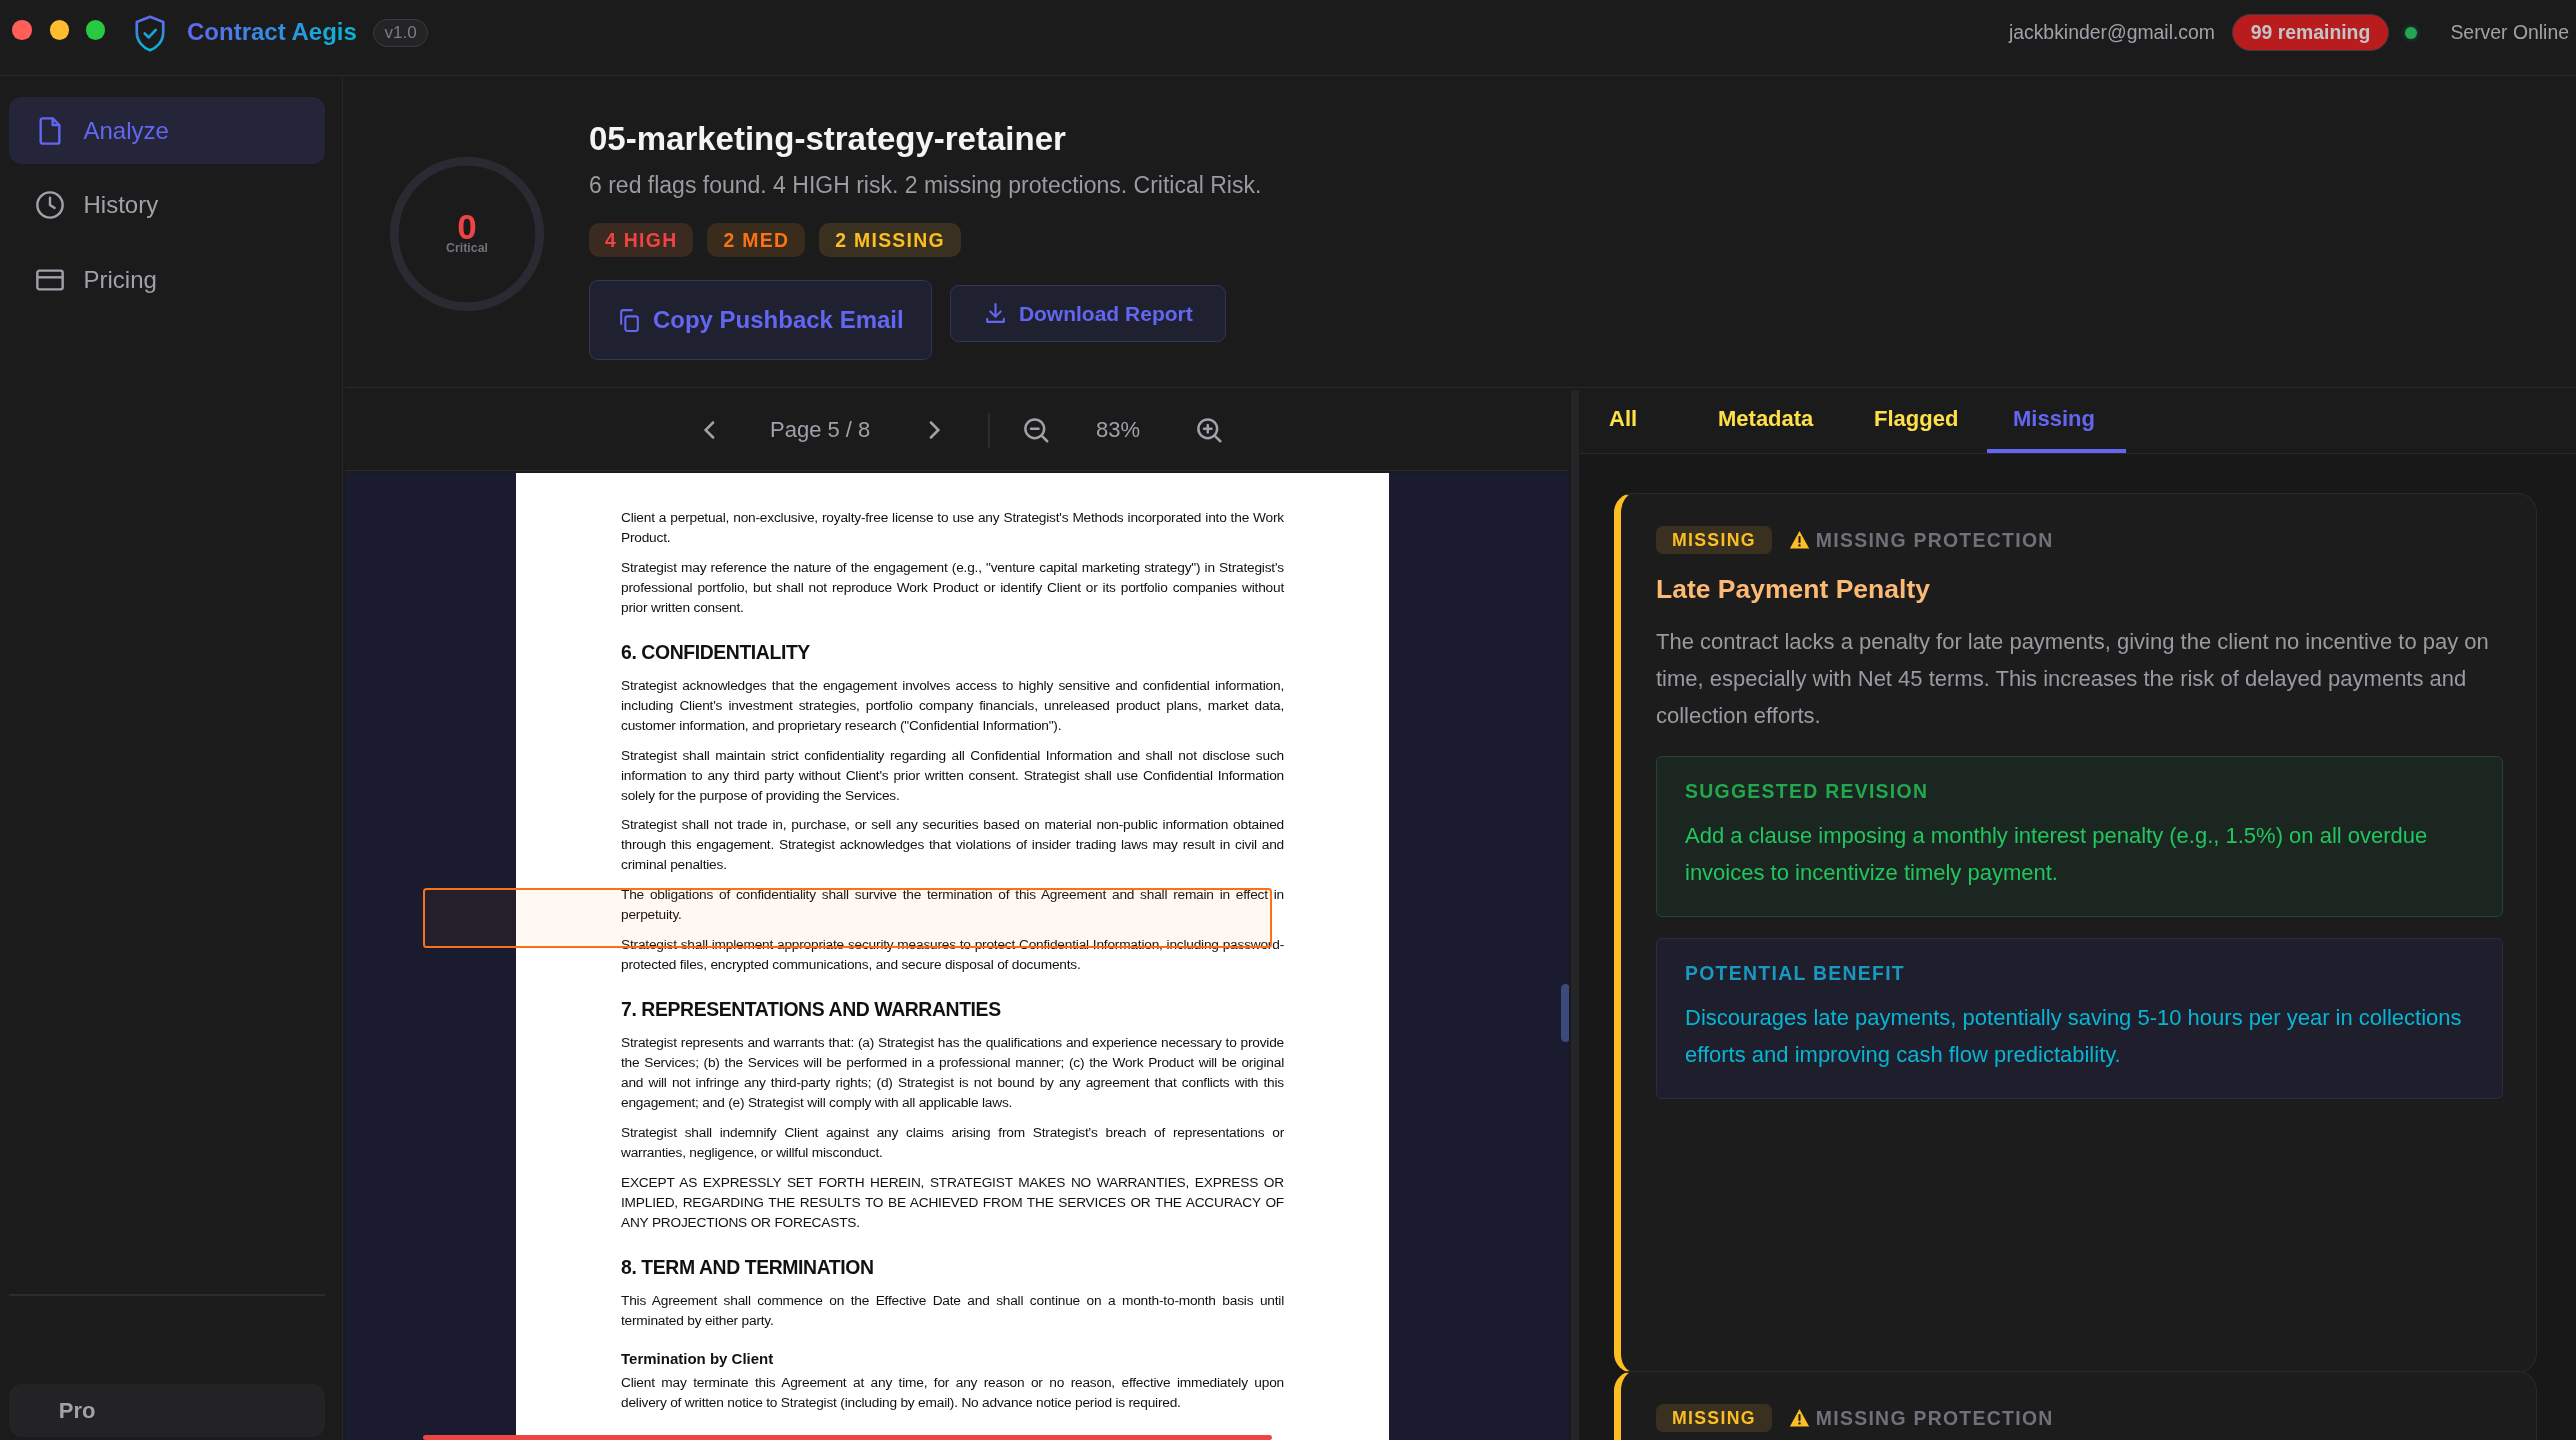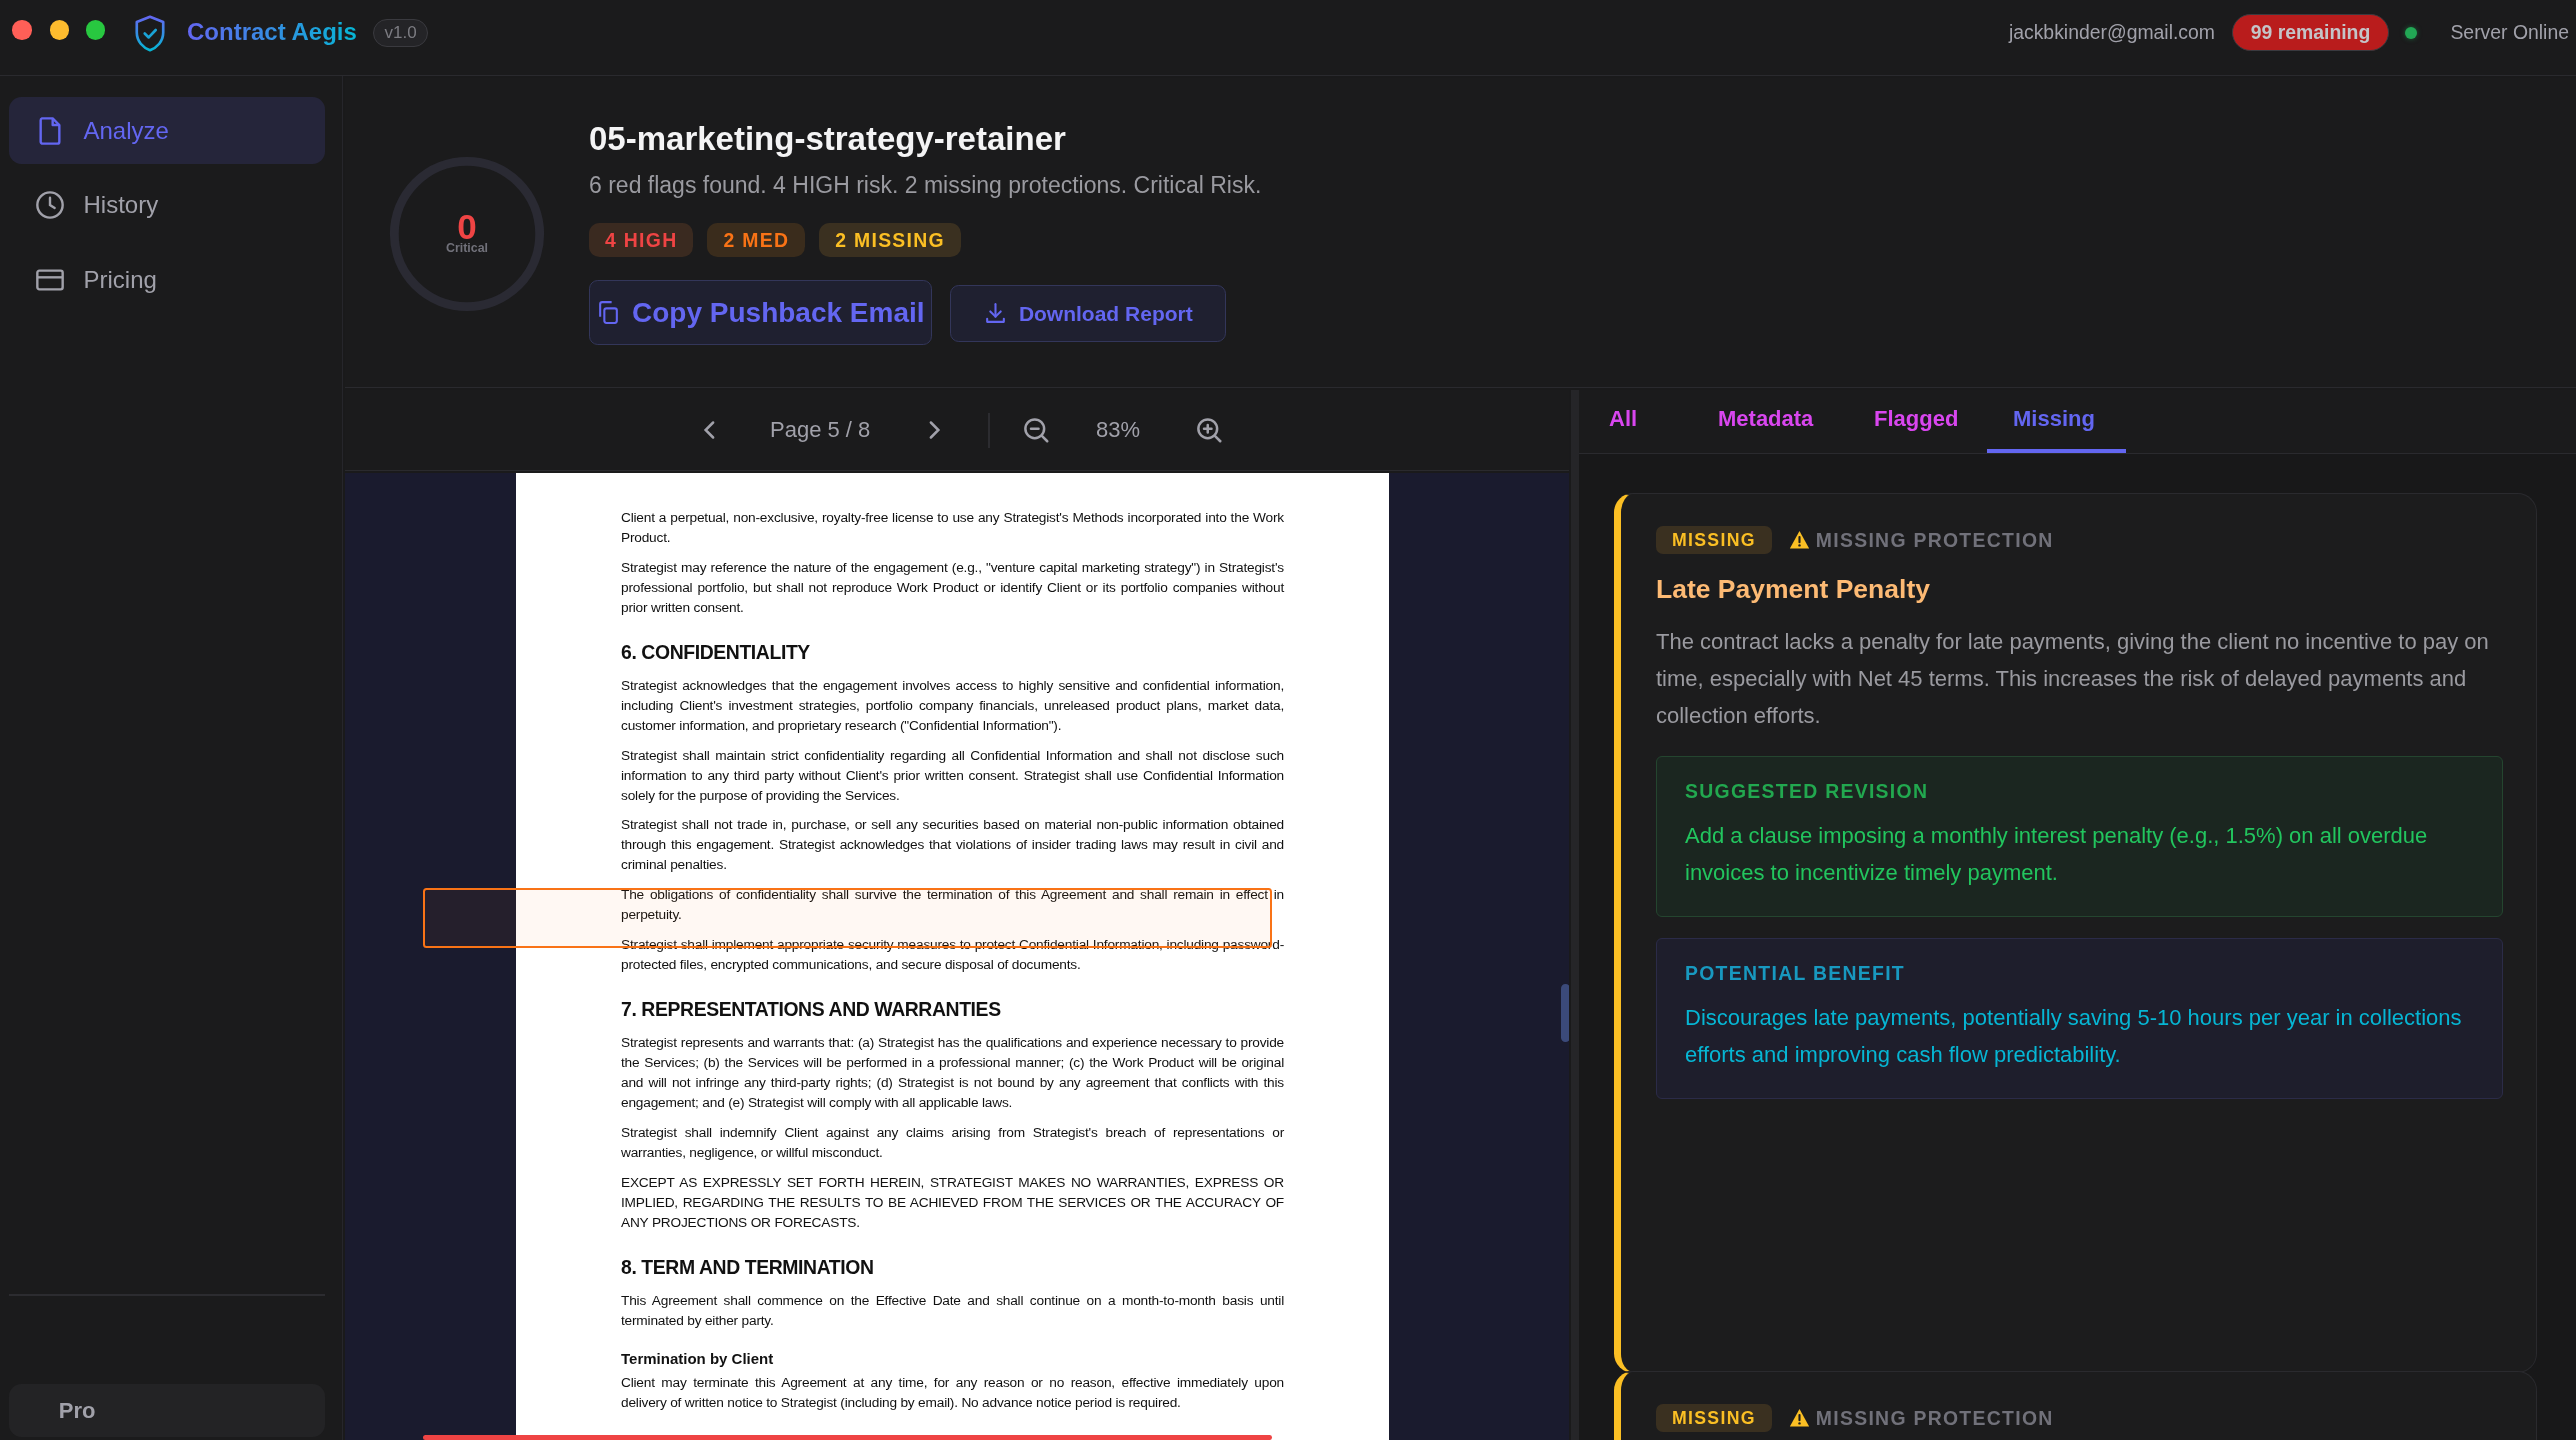--- a/index.html
+++ b/index.html
@@ -35,21 +35,21 @@
   .score-ring { position: absolute; left: 44px; top: 78px; width: 156px; height: 156px; }
   .score-num { position: absolute; left: 44px; top: 131px; width: 156px; text-align: center; font-size: 35px; font-weight: 700; color: #ef4444; line-height: 35px; }
   .score-label { position: absolute; left: 44px; top: 163px; width: 156px; text-align: center; font-size: 12.4px; color: #71717a; font-weight: 700; }
   .doc-title { position: absolute; left: 244px; top: 42px; font-size: 33px; font-weight: 700; color: #f4f4f5; }
   .doc-summary { position: absolute; left: 244px; top: 94px; font-size: 23px; color: #9a9aa0; }
   .badges { position: absolute; left: 244px; top: 145px; display: flex; gap: 14px; align-items: center; }
   .badge { height: 34px; padding: 0 16px; border-radius: 10.6px; font-size: 19.4px; font-weight: 700; letter-spacing: 1.3px; line-height: 34px; }
   .badge-high { background: #3a2a20; color: #ef4444; }
   .badge-med { background: #3a2c1c; color: #f97316; }
   .badge-missing { background: #3a3020; color: #fbbf24; }
-  .btn { position: absolute; height: 65px; border-radius: 8.8px; display: flex; align-items: center; justify-content: center; font-size: 28px; font-weight: 700; color: #6366f1; background: #1f2030; border: 1.8px solid #33365a; }
+  .btn { position: absolute; height: 80px; border-radius: 8.8px; display: flex; align-items: center; justify-content: center; font-size: 24px; font-weight: 700; color: #6366f1; background: #1f2030; border: 1.8px solid #33365a; }
   .btn svg { width: 25px; height: 25px; margin-right: 10.6px; }
   .btn-copy { left: 244px; top: 202px; width: 343px; }
   .btn-download { left: 605px; top: 207px; width: 276px; height: 57px; font-size: 21px; }
 
   
   .pdf-toolbar { position: absolute; left: 345px; top: 390px; width: 1224px; height: 81px; background: #1b1b1c; border-bottom: 1.8px solid #2a2a2e; }
   .tb-icon { position: absolute; top: 25px; width: 30px; height: 30px; color: #a1a1aa; }
   .tb-text { position: absolute; top: 25px; font-size: 22px; color: #a1a1aa; line-height: 30px; }
   .tb-sep { position: absolute; left: 643px; top: 23px; width: 1.8px; height: 35px; background: #2c2c30; }
   .pdf-area { position: absolute; left: 345px; top: 473px; width: 1224px; height: 968px; background: #1a1b2e; overflow: hidden; }
@@ -59,21 +59,21 @@
   .pdf-page h3 { font-size: 15px; font-weight: 700; margin: 19.4px 0 5.3px; }
   .flag-box { position: absolute; left: 78px; width: 849px; height: 60px; border: 2.7px solid #f97316; border-radius: 3.5px; background: rgba(249,115,22,0.05); }
   .flag-line-red { position: absolute; left: 78px; top: 962px; width: 849px; height: 5.3px; background: #ef4444; border-radius: 2.7px; }
   .pdf-scroll { position: absolute; left: 1216px; top: 511px; width: 8.8px; height: 58px; border-radius: 4.4px; background: #3b4a7a; }
 
   .splitter { position: absolute; left: 1571px; top: 390px; width: 8px; height: 1051px; background: #252528; }
 
   
   .rpanel { position: absolute; left: 1579px; top: 390px; width: 997px; height: 1051px; background: #181819; overflow: hidden; }
   .tabs { position: absolute; left: 0; top: 0; width: 997px; height: 64px; background: #1b1b1c; border-bottom: 1.8px solid #2a2a2e; }
-  .tab { position: absolute; top: 16px; font-size: 22px; color: #d946ef; font-weight: 700; }
+  .tab { position: absolute; top: 16px; font-size: 22px; color: #fde047; font-weight: 700; }
   .tab.active { color: #6366f1; }
   .tab-underline { position: absolute; left: 408px; top: 59px; width: 139px; height: 4.4px; background: #6366f1; }
 
   .card { position: absolute; left: 35px; width: 923px; background: #1c1c1d; border: 1.8px solid #2a2a2e; border-left: 7px solid #fbbf24; border-radius: 19.4px; }
   .card-1 { top: 103px; height: 880px; }
   .card-2 { top: 981px; height: 177px; }
   .card-head { position: absolute; left: 35px; top: 32px; display: flex; align-items: center; gap: 17.7px; }
   .tag-missing { height: 28px; padding: 0 16px; border-radius: 7px; background: #3a3020; color: #fbbf24; font-size: 17.7px; font-weight: 700; letter-spacing: 1.3px; line-height: 28px; }
   .card-kind { display: flex; align-items: center; font-size: 19.4px; font-weight: 700; color: #71717a; letter-spacing: 1.3px; }
   .card-kind svg { width: 21px; height: 19.4px; margin-right: 5.3px; }

